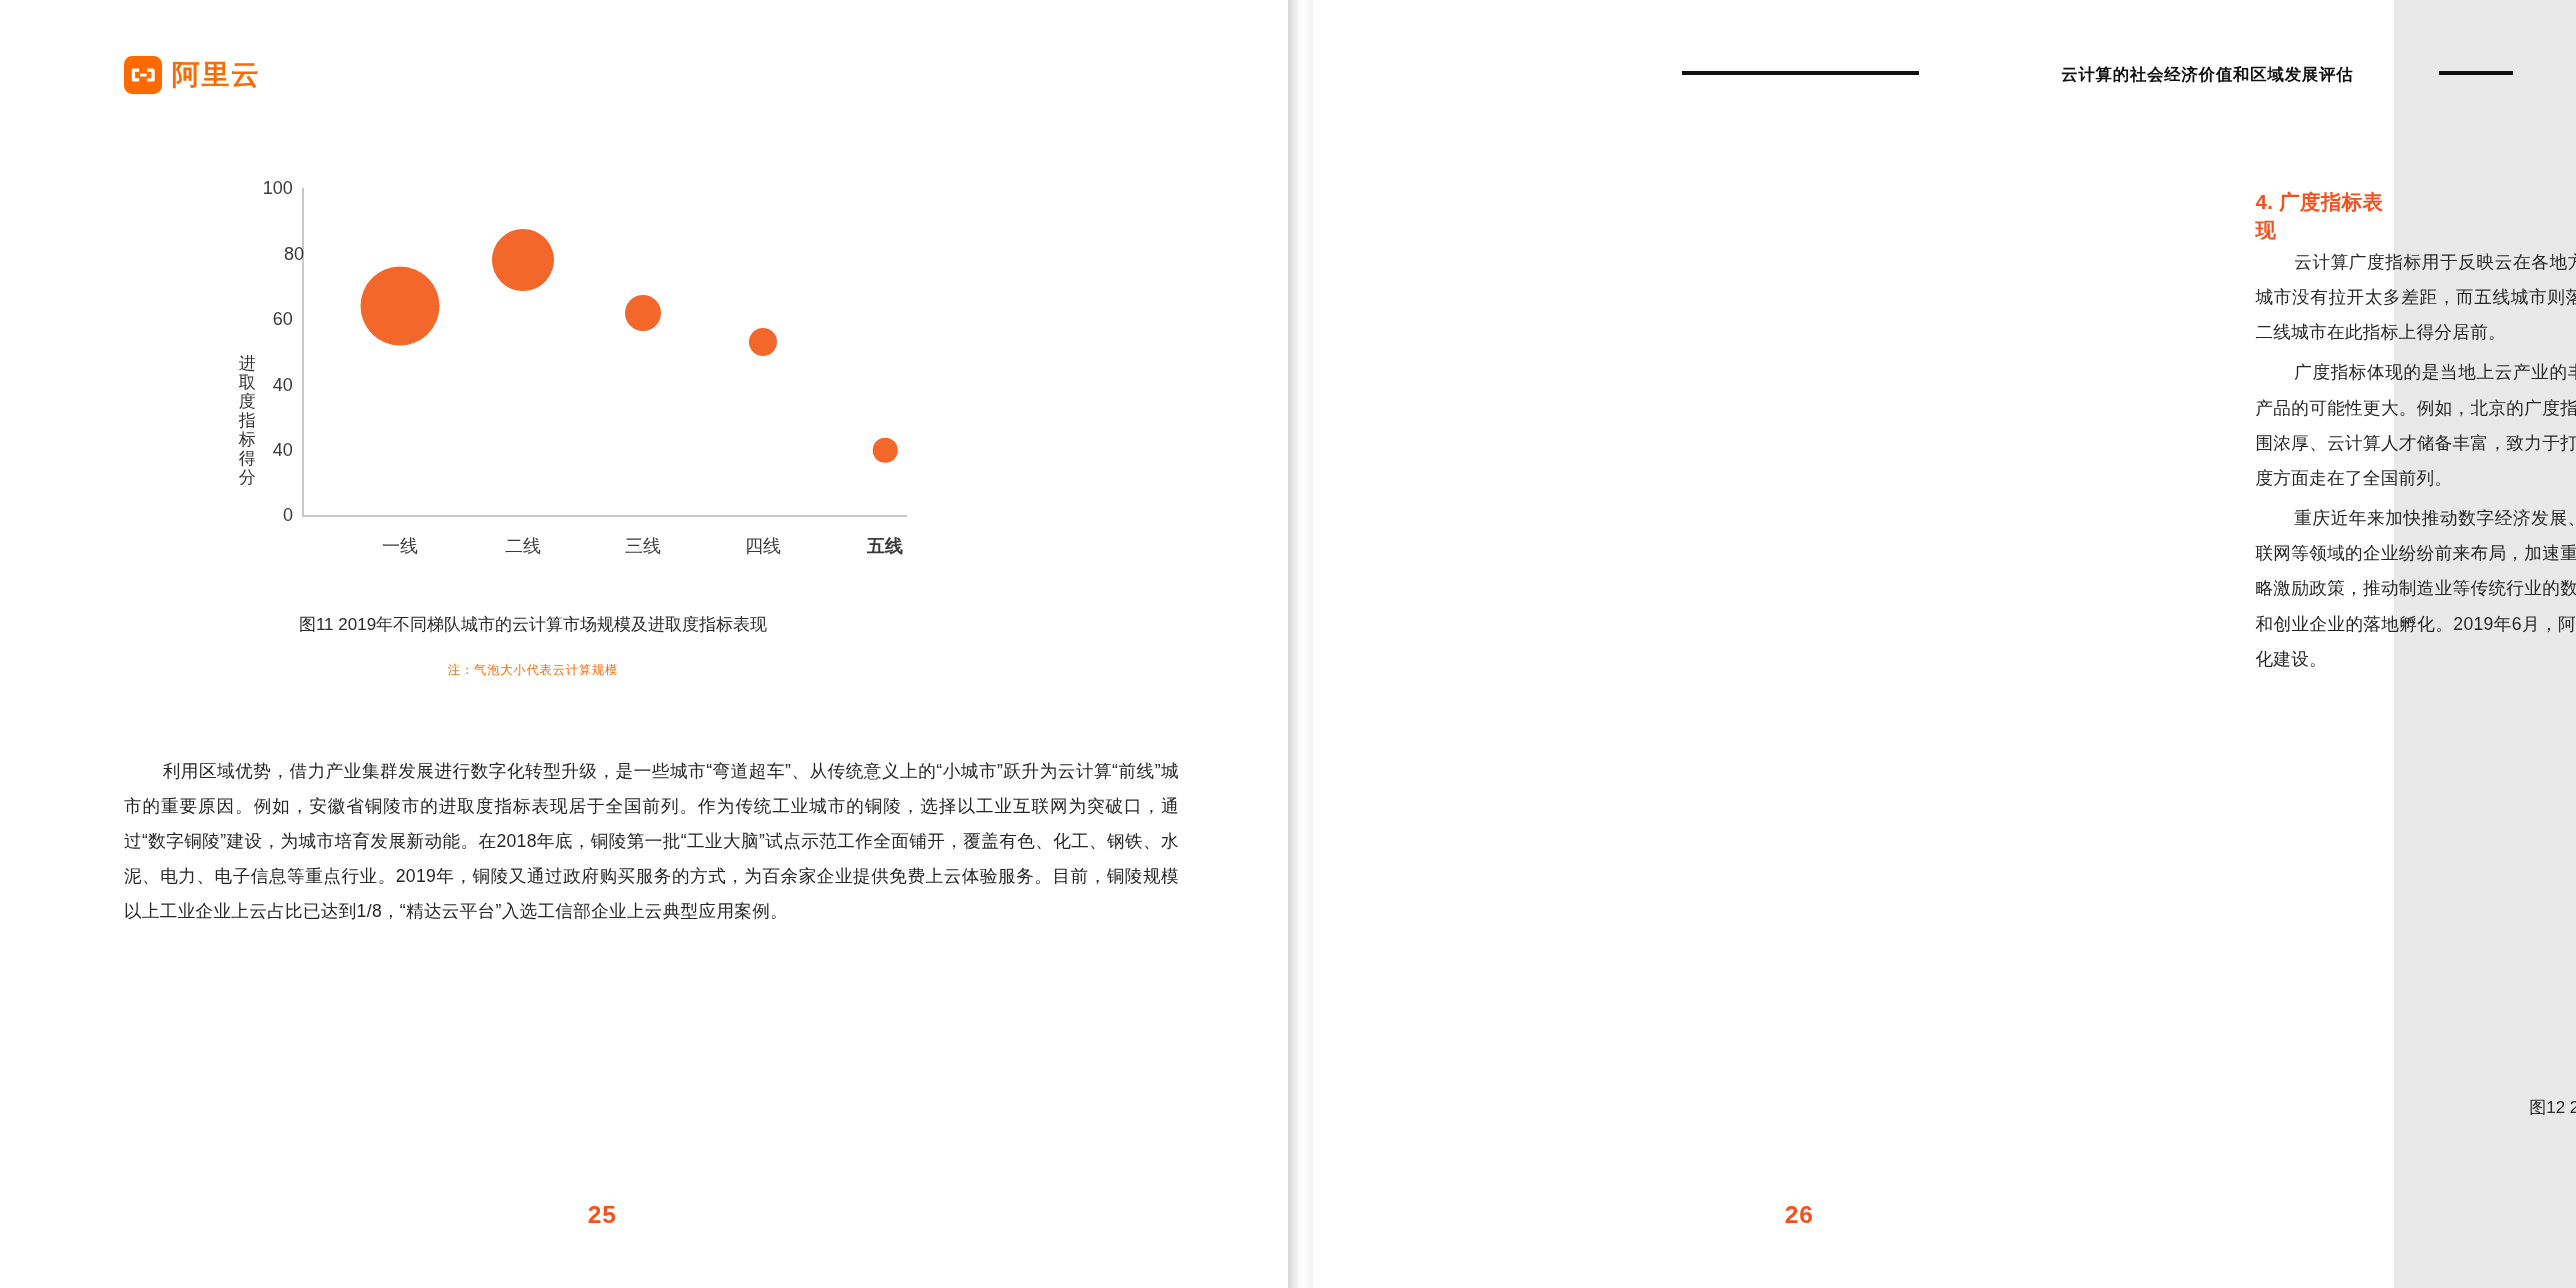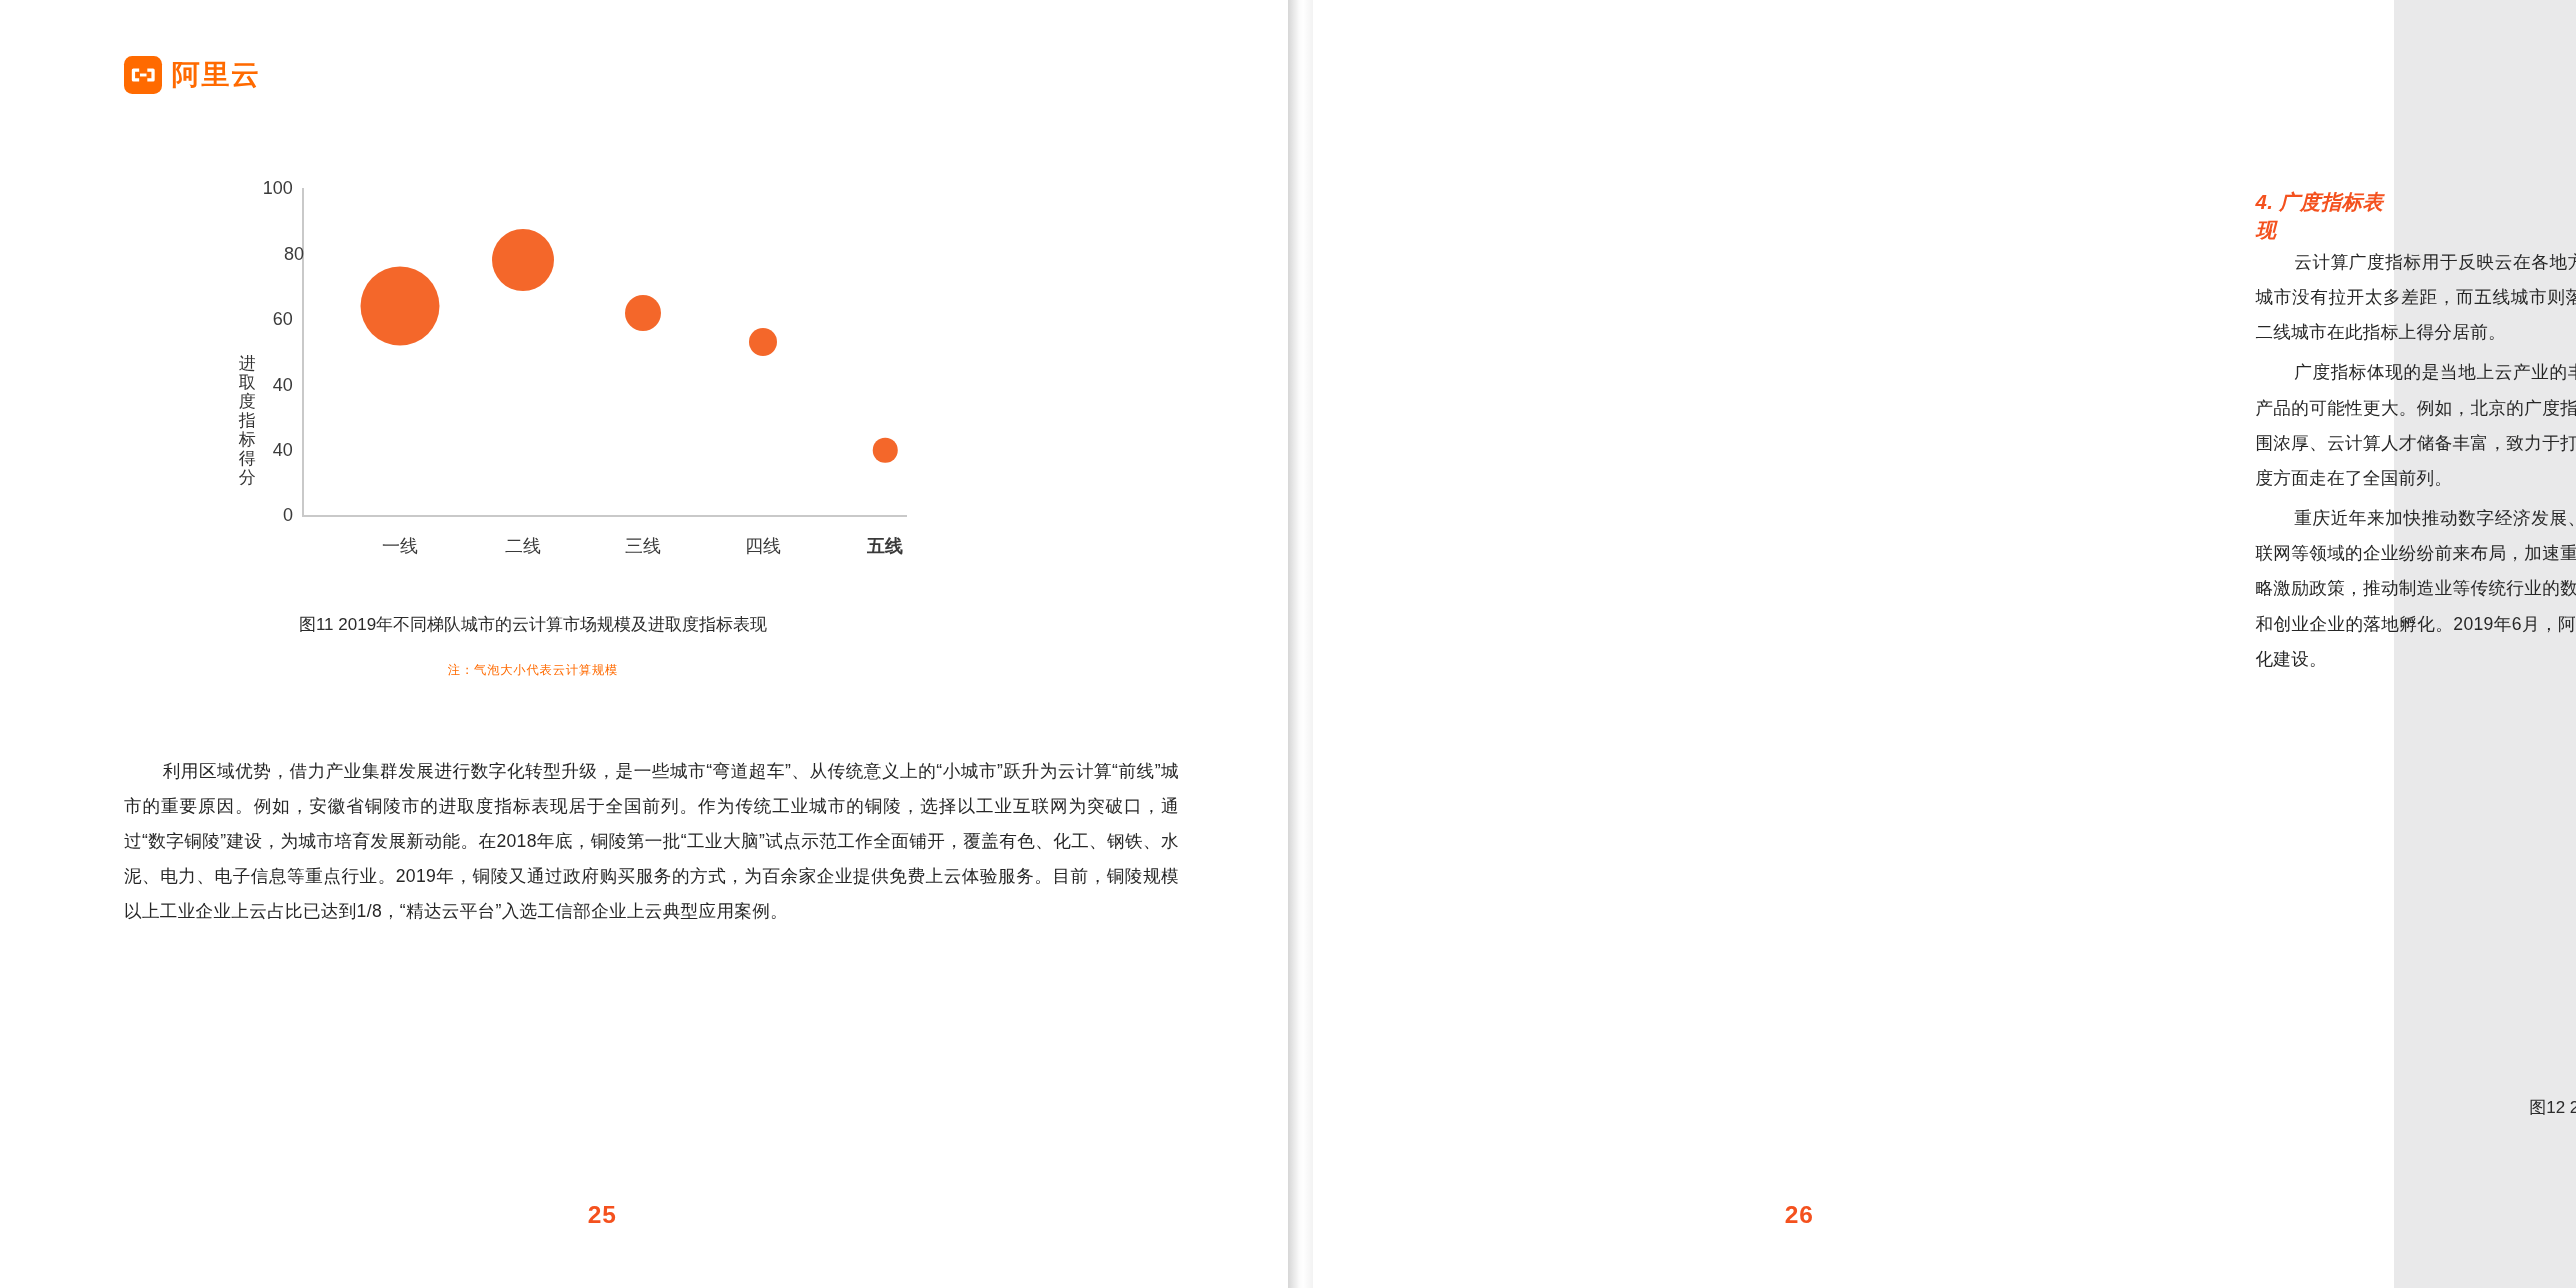--- a/index.html
+++ b/index.html
@@ -61,21 +61,21 @@
   }
 
   
   .para{
     font-size:17.6px;color:#262626;line-height:2.0;text-align:justify;
     letter-spacing:0.3px;
   }
   .para.indent{text-indent:2.2em;}
   .left-body{position:absolute;left:124px;top:736px;width:1055px;}
   .sec-title{
-    position:absolute;left:1051px;top:188px;font-size:20.4px;color:#f4511e;font-weight:bold;letter-spacing:0.4px;font-style:italic;
+    position:absolute;left:1051px;top:188px;font-size:20.4px;color:#f4511e;font-weight:bold;letter-spacing:0.4px;
   }
   .rb-text{position:absolute;left:1051px;top:245px;width:932px;}
   .rb-text .para{margin:0 0 4.9px 0;}
 
   
   .pagenum{
     position:absolute;bottom:59px;width:100%;text-align:center;
     font-size:24.5px;color:#f4511e;font-weight:bold;letter-spacing:0.8px;
   }
 </style>
@@ -128,20 +128,25 @@
 
     <div class="left-body">
       <p class="para indent">利用区域优势，借力产业集群发展进行数字化转型升级，是一些城市“弯道超车”、从传统意义上的“小城市”跃升为云计算“前线”城市的重要原因。例如，安徽省铜陵市的进取度指标表现居于全国前列。作为传统工业城市的铜陵，选择以工业互联网为突破口，通过“数字铜陵”建设，为城市培育发展新动能。在2018年底，铜陵第一批“工业大脑”试点示范工作全面铺开，覆盖有色、化工、钢铁、水泥、电力、电子信息等重点行业。2019年，铜陵又通过政府购买服务的方式，为百余家企业提供免费上云体验服务。目前，铜陵规模以上工业企业上云占比已达到1/8，“精达云平台”入选工信部企业上云典型应用案例。</p>
     </div>
 
     <div class="pagenum">25</div>
   </div>
 
   <div class="page page-right">
 
+    <div class="rheader">
+      <span class="rule-left"></span>
+      <span class="rtitle">云计算的社会经济价值和区域发展评估</span>
+      <span class="rule-right"></span>
+    </div>
 
     <div class="sec-title" style="left:1051px;">4. 广度指标表现</div>
 
     <div class="rb-text">
       <p class="para indent">云计算广度指标用于反映云在各地方的行业覆盖情况以及产品类型采购使用情况。从广度指标来看，一线至四线城市没有拉开太多差距，而五线城市则落后较多（见图12）。以北京、南京、长沙、深圳、厦门等为代表的云计算一二线城市在此指标上得分居前。</p>
       <p class="para indent">广度指标体现的是当地上云产业的丰富度和成熟度。大中型、创新性企业密集的地区，应用智能型、数据型等云产品的可能性更大。例如，北京的广度指标排名前列，作为中国科教中心的北京，是众多互联网企业的聚集地，创业氛围浓厚、云计算人才储备丰富，致力于打造全国云计算创新中心、应用中心和产业高地，在行业应用广度和产品应用广度方面走在了全国前列。</p>
       <p class="para indent">重庆近年来加快推动数字经济发展、大力实施创新驱动发展战略，开放创新的生态环境带动云计算、大数据、物联网等领域的企业纷纷前来布局，加速重庆智能化产业的高效发展。政府相继出台有关云计算、大数据智能化应用的战略激励政策，推动制造业等传统行业的数字化转型；同时，鼓励打造数字产业新范式和应用示范新模式，鼓励创新产业和创业企业的落地孵化。2019年6月，阿里云创新中心在重庆两江新区正式投入运营，支持超过百家中小型企业的数字化建设。</p>
     </div>
 
     <div class="fig-caption" style="left:1051px;top:1096px;width:932px;">图12 2019年不同梯队城市云计算广度指标平均得分</div>

